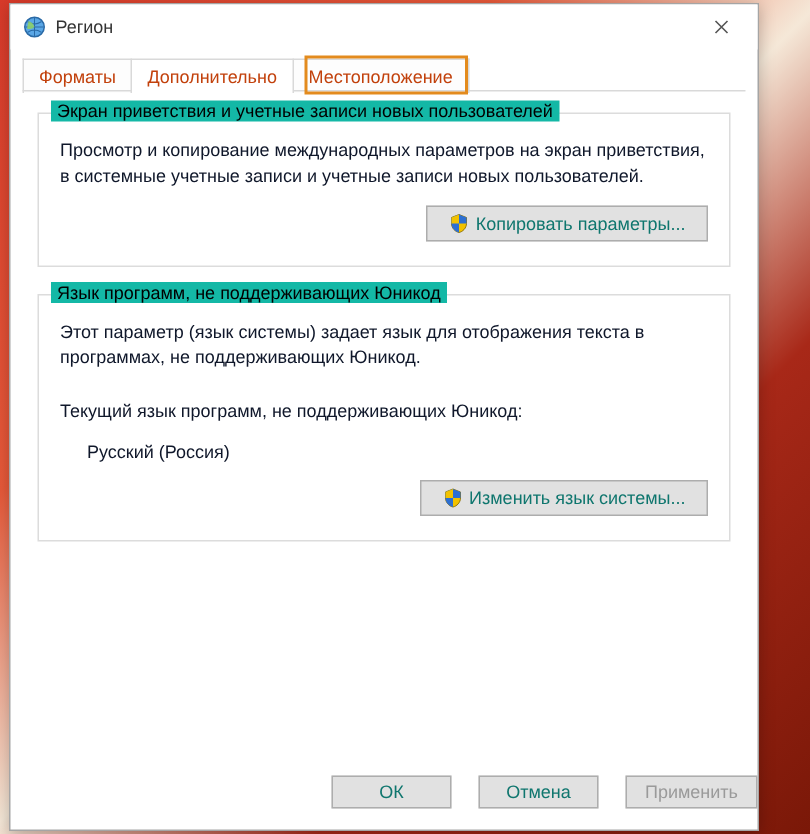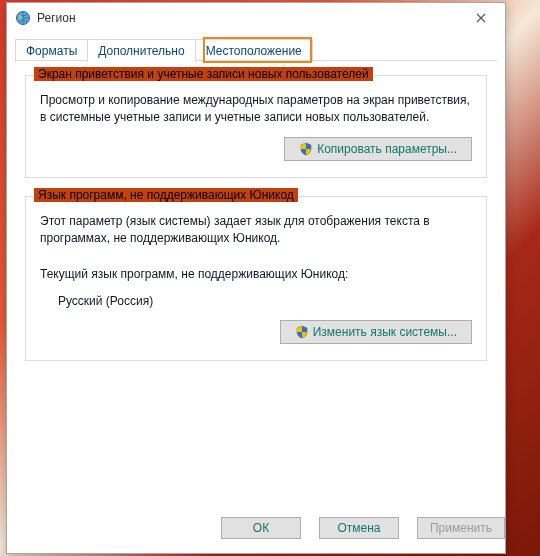--- a/index.html
+++ b/index.html
@@ -55,21 +55,21 @@
   }
   .tab {
     padding: 4px 10px 4px 10px;
     border: 1px solid #d9d9d9;
     border-bottom: none;
     background: #fdfdfd;
     margin-right: 0px;
     position: relative;
     top: 1px;
     font-size: 12px;
-    color: #0c4a6e;
+    color: #c2410c;
   }
   .tab + .tab { border-left: none; }
   .tab.active {
     background: #ffffff;
     border-color: #d9d9d9;
     top: 1px;
     z-index: 2;
   }
   .tab-highlight {
     border: 2px solid #e38b1e;
@@ -95,21 +95,21 @@
     border: 1px solid #dcdcdc;
     border-radius: 0;
     padding: 14px 14px 16px 14px;
     margin-bottom: 18px;
     position: relative;
   }
   .group-title {
     position: absolute;
     top: -9px;
     left: 8px;
-    background: #c2410c;
+    background: #14b8a6;
     padding: 0 4px;
     font-size: 12px;
     color: #000;
   }
   .group p {
     margin: 2px 0 10px 0;
     line-height: 1.45;
     font-size: 12px;
     color: #0f172a;
   }

